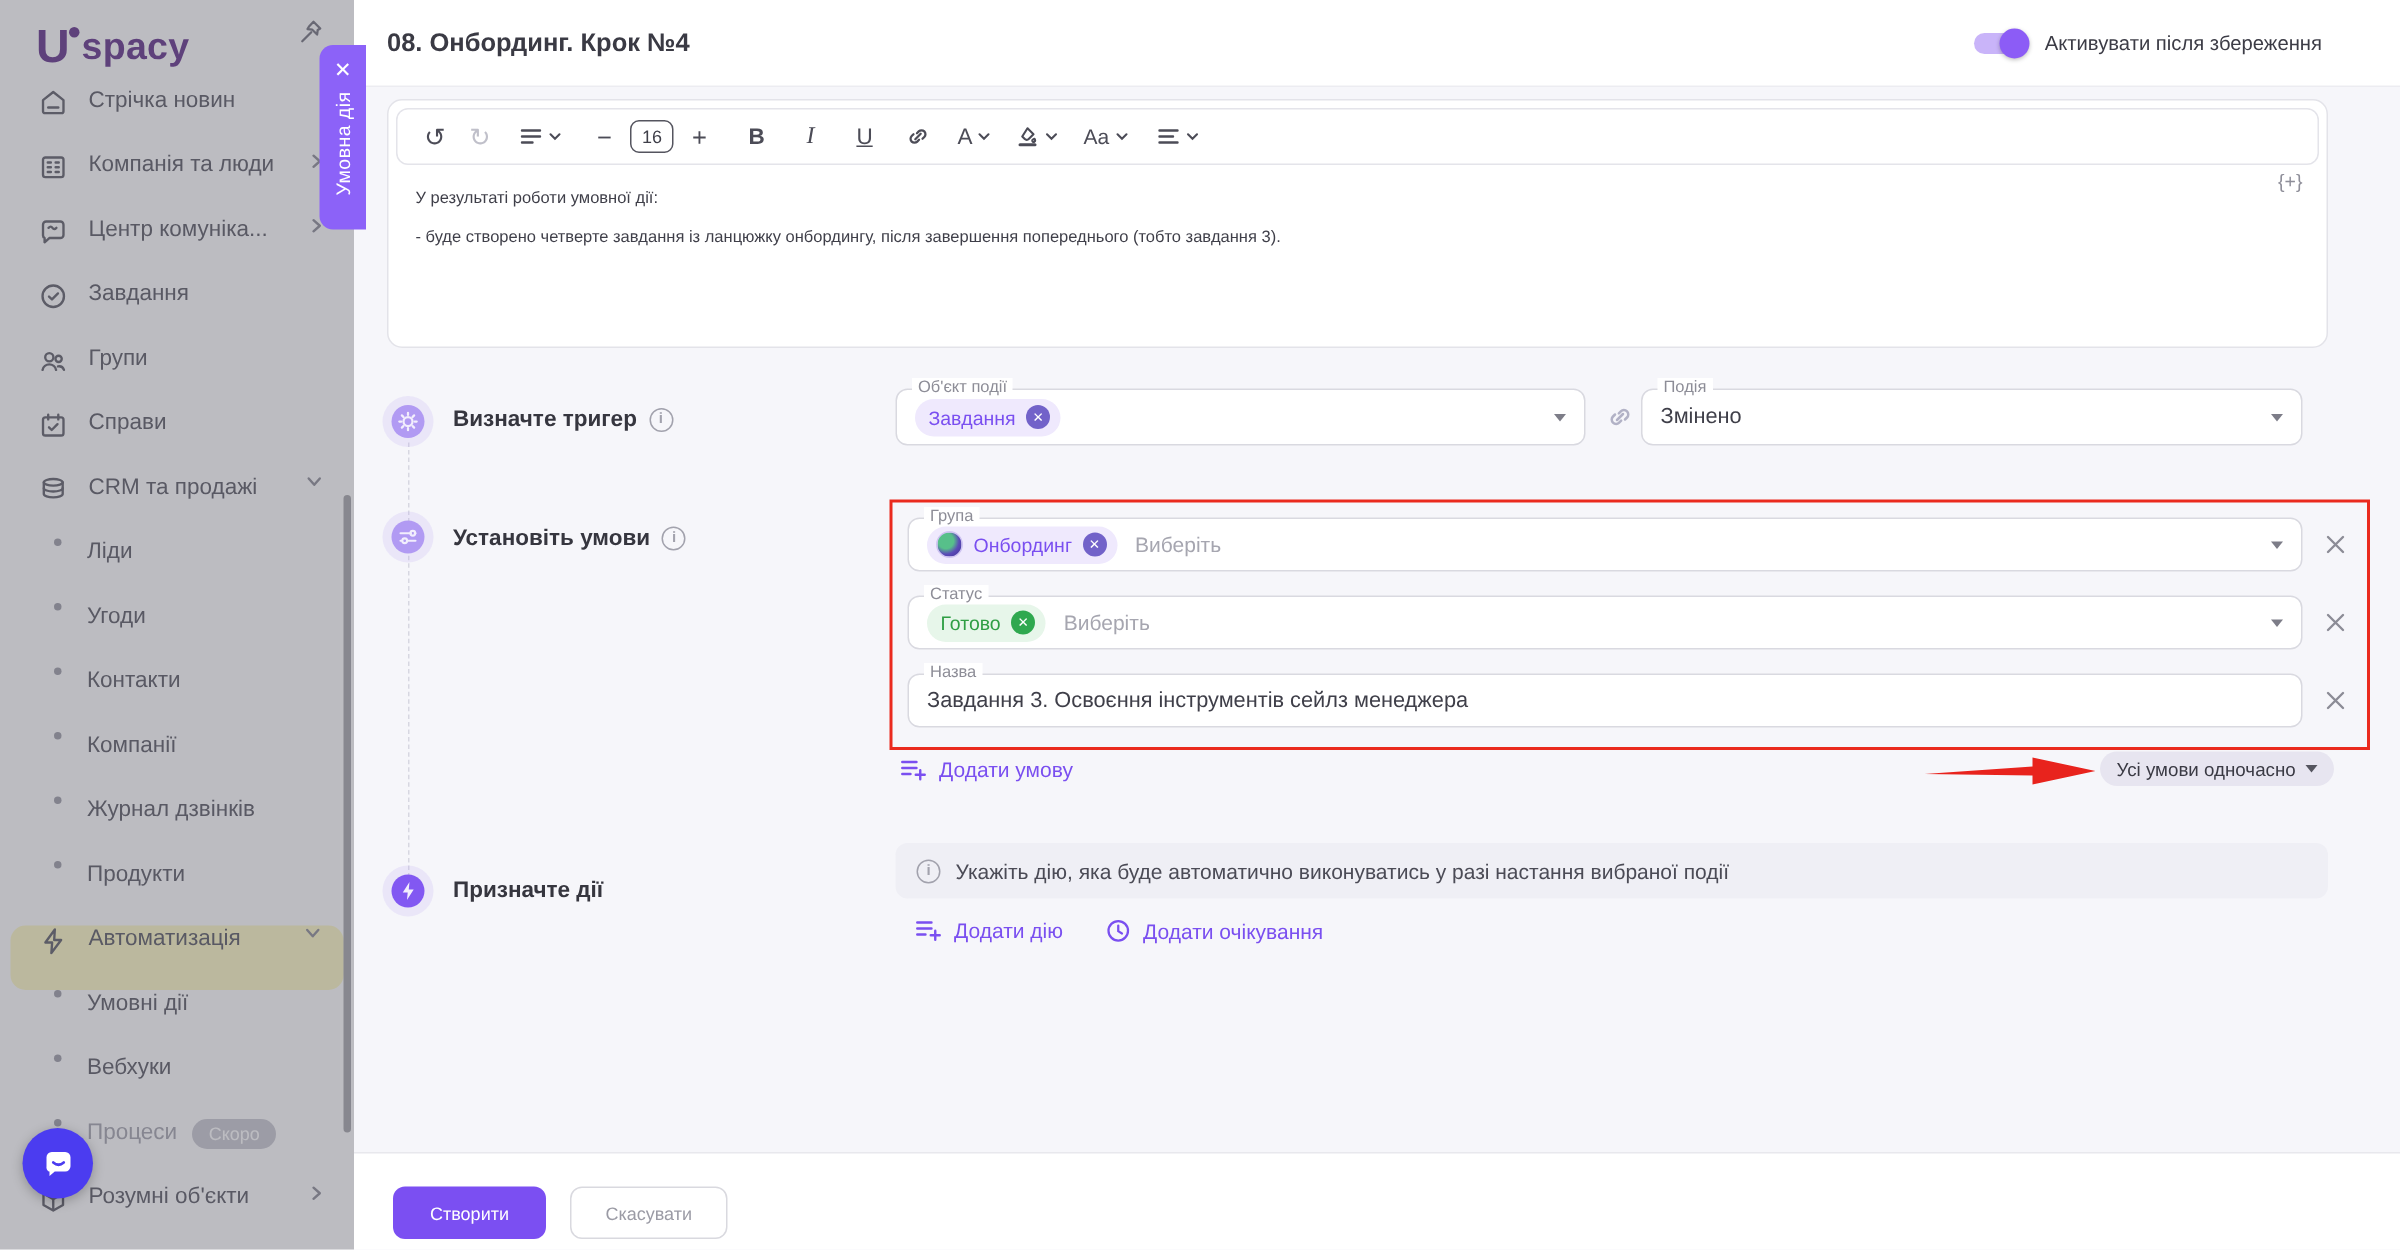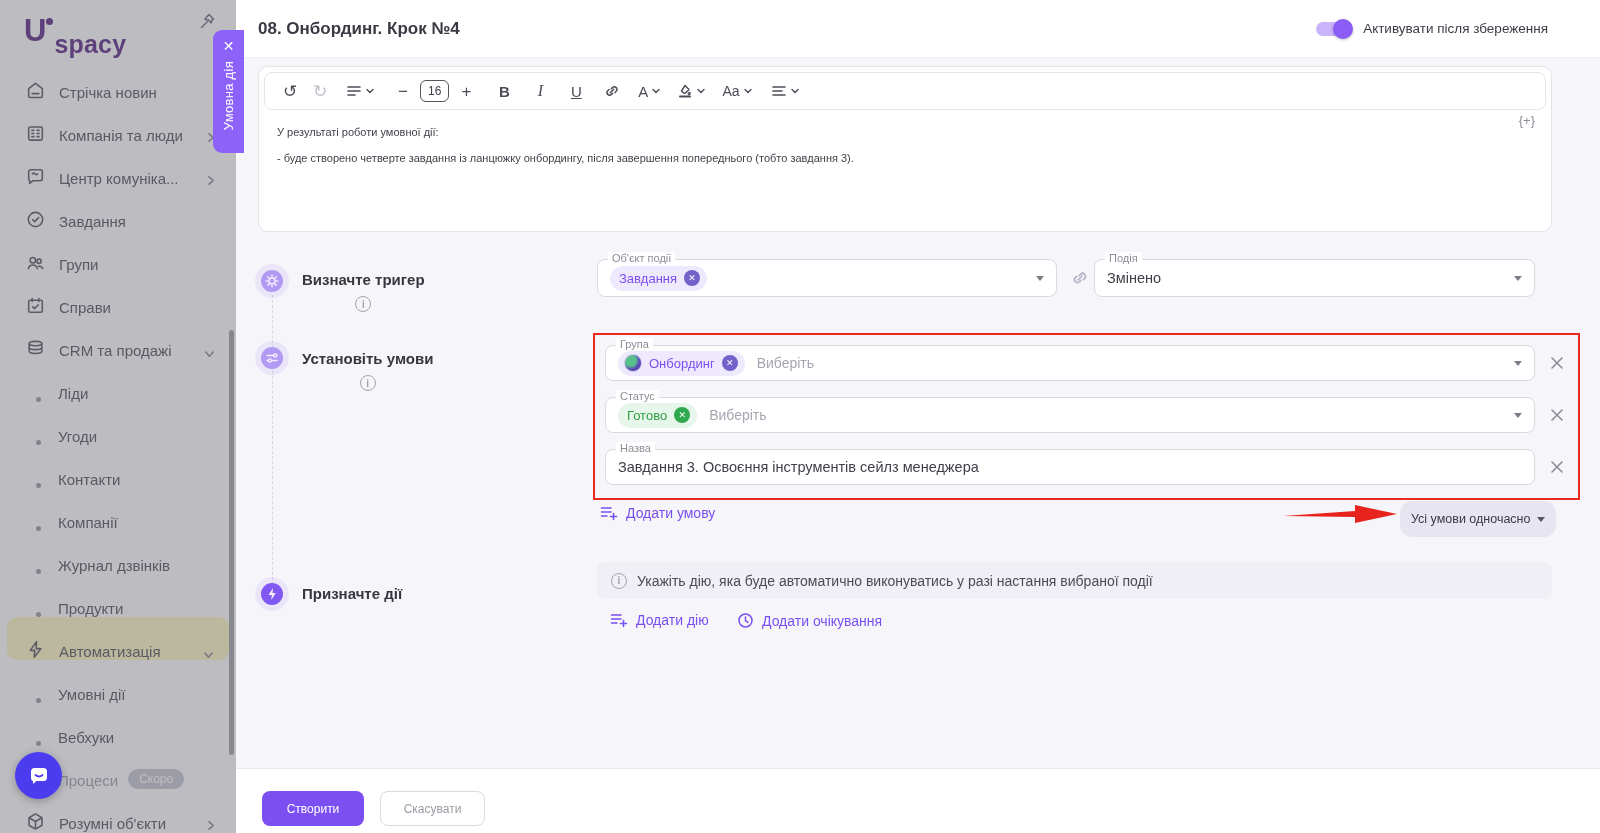--- a/index.html
+++ b/index.html
@@ -6,24 +6,24 @@
   html,body { width:1600px; height:833px; overflow:hidden; }
   body { font-family:"Liberation Sans","DejaVu Sans",sans-serif; background:#f6f6fa; color:#3f3f49; }
   .stage { position:absolute; left:0; top:0; width:1600px; height:833px; }
 
   
   .sidebar { position:absolute; left:0; top:0; width:236px; height:833px; background:#fff; overflow:hidden; }
   .sidebar-overlay { position:absolute; left:0; top:0; width:236px; height:833px; background:rgba(96,96,108,.42); z-index:5; pointer-events:none; }
   .logo { position:absolute; left:24px; top:13px; display:flex; align-items:flex-start; color:#5e2b87; }
   .logo-u { font-size:31px; font-weight:bold; letter-spacing:-1px; }
   .logo-dot { width:7px; height:7px; border-radius:50%; background:#5e2b87; margin:5px 1px 0 1px; }
-  .logo-rest { font-size:25px; font-weight:600; margin-top:17px; letter-spacing:.2px; }
+  .logo-rest { font-size:25px; font-weight:600; margin-top:4px; letter-spacing:.2px; }
   .pin { position:absolute; left:198px; top:12px; color:#6e6e7a; }
   .menu { position:absolute; left:0; top:58px; width:236px; }
-  .side-item { position:relative; height:43px; display:flex; align-items:flex-end; padding-left:25px; font-size:15px; color:#55555f; cursor:pointer; }
+  .side-item { position:relative; height:43px; display:flex; align-items:flex-start; padding-left:25px; font-size:15px; color:#55555f; cursor:pointer; }
   .side-item.active { background:#fef9c3; border-radius:10px; margin:0 7px; padding-left:18px; }
   .side-item .s-icon { width:21px; height:21px; margin-right:13px; color:#5a5a64; display:flex; }
   .side-item.sub { padding-left:36px; }
   .side-item .bullet { width:5px; height:5px; border-radius:50%; background:#9b9ba5; margin-right:17px; }
   .side-item .s-label { white-space:nowrap; }
   .side-item.disabled .s-label { color:#a3a3ac; }
   .side-item .chev { margin-left:auto; margin-right:20px; display:flex; color:#8a8a95; }
   .side-item.active .chev { margin-right:14px; }
   .badge { background:#c9c9d1; color:#fff; font-size:12px; border-radius:10px; padding:3px 11px; margin-left:10px; }
   .side-scrollbar { position:absolute; left:229px; top:330px; width:5px; height:425px; border-radius:3px; background:rgba(70,70,82,.45); z-index:6; }
@@ -56,21 +56,21 @@
   .tb svg { display:block; }
   .editor-text { position:absolute; left:18px; top:52px; right:60px; font-size:11px; line-height:26px; color:#3f3f49; }
   .insert-token { position:absolute; right:16px; top:46px; color:#8e8e99; font-size:13px; cursor:pointer; }
 
   
   .step-line { position:absolute; left:35.5px; top:295px; height:290px; border-left:1px dashed #d7d7e1; }
   .step-dot { position:absolute; width:22px; height:22px; border-radius:50%; display:flex; align-items:center; justify-content:center; z-index:2; }
   .step-dot::after { content:""; position:absolute; left:-6px; top:-6px; width:34px; height:34px; border-radius:50%; background:rgba(176,152,243,.16); }
   .step-light { background:#b29bf3; }
   .step-dark { background:#7a4df2; }
-  .section-label { position:absolute; font-size:15px; font-weight:600; color:#36363f; display:flex; align-items:center; gap:8px;flex-direction:column; }
+  .section-label { position:absolute; font-size:15px; font-weight:600; color:#36363f; display:flex; align-items:center; gap:8px; }
   .info-i { width:16px; height:16px; border-radius:50%; border:1.4px solid #a2a2ad; color:#a2a2ad; font-size:10px; display:inline-flex; align-items:center; justify-content:center; font-style:normal; font-weight:600; }
 
   
   .field { position:absolute; background:#fff; border:1px solid #d9d9e0; border-radius:8px; display:flex; align-items:center; padding:0 12px; }
   .float-label { position:absolute; top:-8px; left:10px; font-size:11px; color:#8d8d97; background:#fff; padding:0 4px; white-space:nowrap; }
   .caret { margin-left:auto; width:0; height:0; border-left:4.5px solid transparent; border-right:4.5px solid transparent; border-top:5px solid #7d7d88; }
   .chip { display:flex; align-items:center; gap:7px; height:25px; border-radius:13px; padding:0 7px 0 9px; font-size:13px; }
   .chip-purple { background:#efe9fd; color:#7a4ff0; }
   .chip-green { background:#e7f6ea; color:#2f9e44; }
   .chip-x { width:16px; height:16px; border-radius:50%; color:#fff; font-size:9px; display:flex; align-items:center; justify-content:center; cursor:pointer; }
@@ -78,21 +78,21 @@
   .chip-green .chip-x { background:#2fa84f; }
   .chip-avatar { width:18px; height:18px; border-radius:50%; margin-left:-3px; background:radial-gradient(circle at 35% 35%, #57c08a 0 35%, #5b4bb8 60%, #3e2f8f 100%); border:1px solid #cfc4f2; }
   .placeholder { color:#a6a6b0; font-size:14px; margin-left:12px; }
   .field-value { font-size:14.5px; color:#3f3f49; }
   .row-x { position:absolute; width:20px; height:20px; color:#8c8c96; cursor:pointer; }
   .chain { position:absolute; color:#b2b2c6; }
 
   .red-box { position:absolute; left:357px; top:333px; width:987px; height:167px; border:2px solid #ea2a1e; z-index:3; pointer-events:none; }
 
   .link-btn { display:inline-flex; align-items:center; gap:8px; color:#7a4ff0; font-size:14px; font-weight:500; cursor:pointer; }
-  .logic-pill { position:absolute; display:flex; align-items:center; gap:7px; height:36px; padding:0 11px; background:#e7e5f0; border-radius:12px; font-size:12.5px; color:#3a3a44; cursor:pointer; }
+  .logic-pill { position:absolute; display:flex; align-items:center; gap:7px; height:23px; padding:0 11px; background:#e7e5f0; border-radius:12px; font-size:12.5px; color:#3a3a44; cursor:pointer; }
   .logic-pill .caret { border-top-color:#55555f; }
 
   .hint-box { position:absolute; left:361px; top:562px; width:955px; height:37px; background:#efeff5; border-radius:8px; display:flex; align-items:center; gap:10px; padding:0 14px; font-size:14px; color:#4b4b56; }
 
   
   .footer { position:absolute; left:0; top:768px; width:1364px; height:65px; background:#fff; border-top:1px solid #e8e8ed; }
   .btn { position:absolute; top:22px; height:35px; border-radius:8px; font-size:12px; display:flex; align-items:center; justify-content:center; cursor:pointer; font-weight:500; }
   .btn-primary { left:26px; width:102px; background:#7b4ff2; color:#fff; }
   .btn-secondary { left:144px; width:105px; background:#fff; border:1px solid #d9d9df; color:#9b9ba5; }
 

